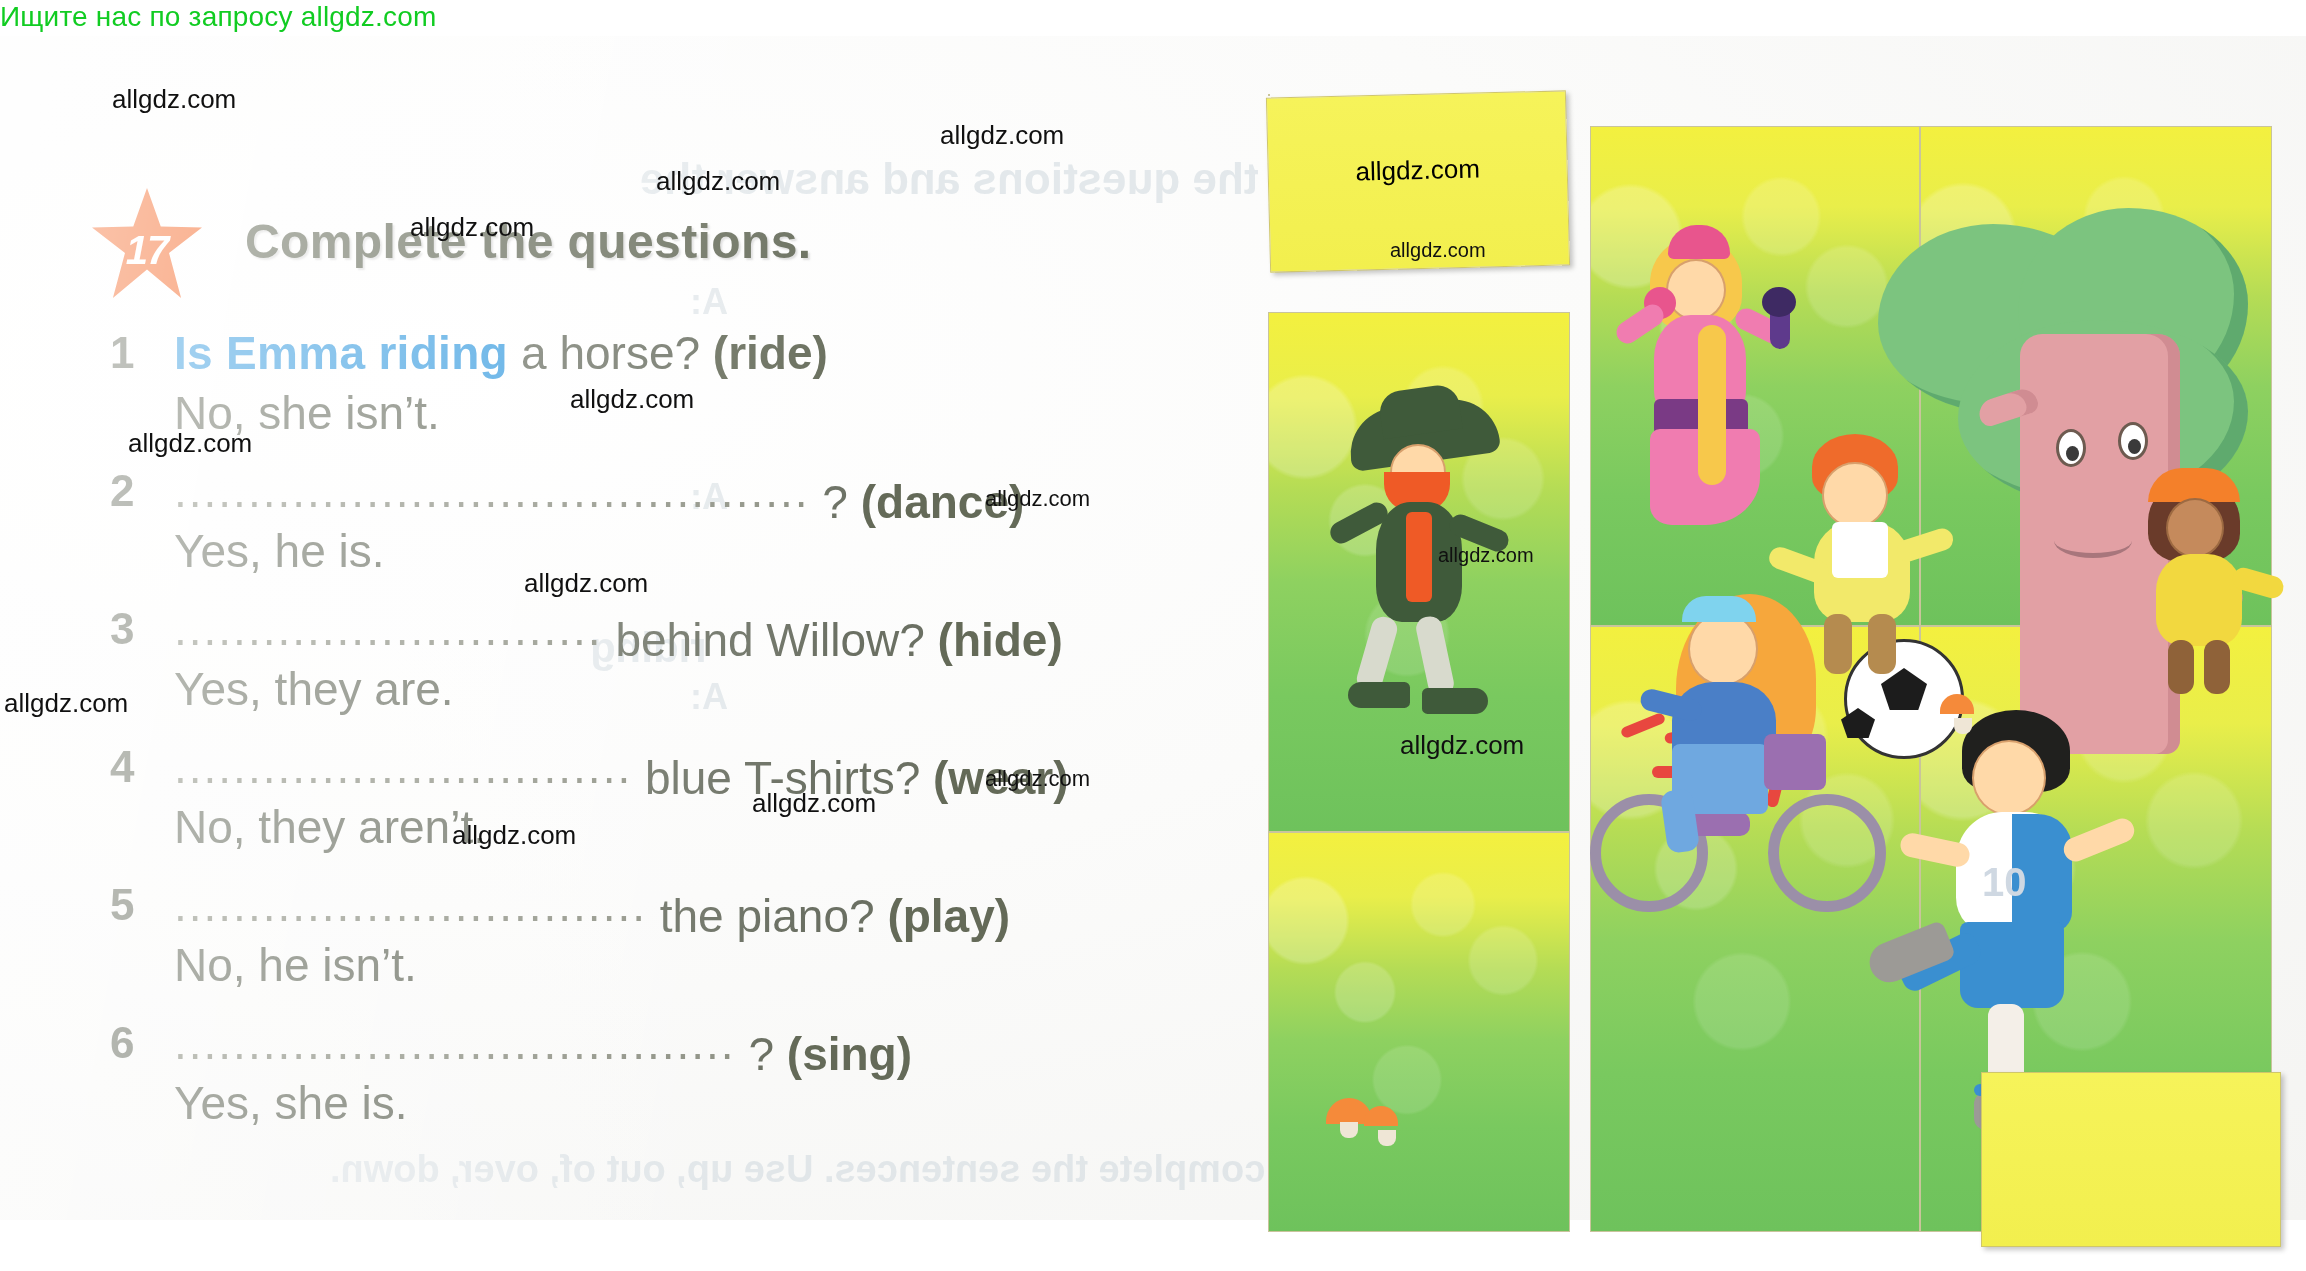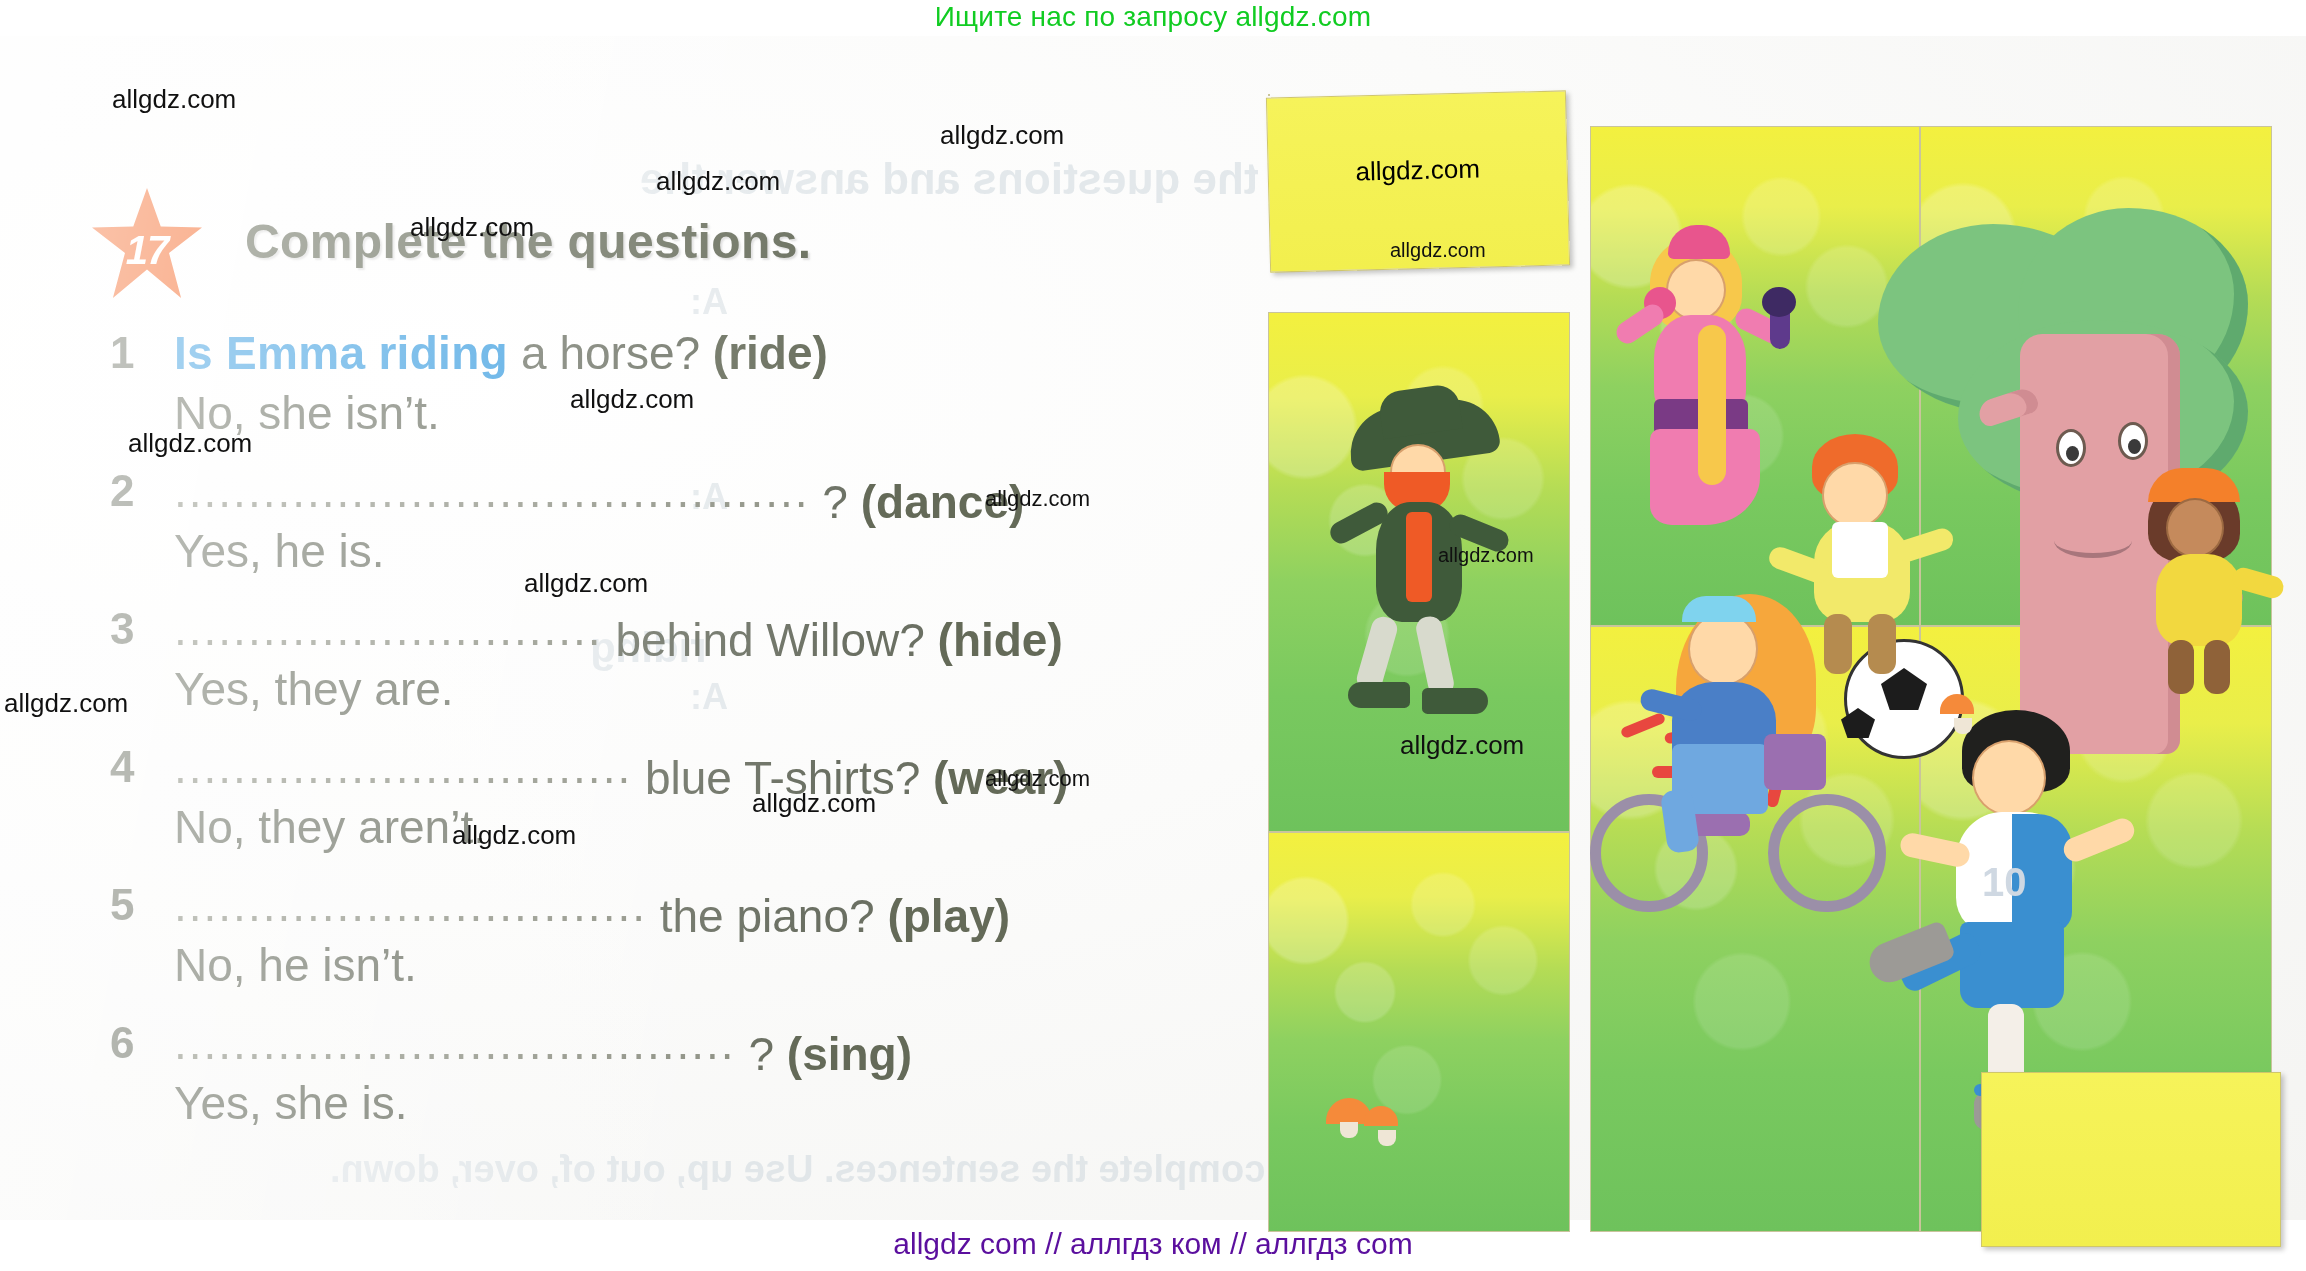--- a/index.html
+++ b/index.html
@@ -7,21 +7,21 @@
     width: 2306px; height: 1271px;
     background: #ffffff;
     font-family: "Liberation Sans", sans-serif;
     overflow: hidden;
   }
   #page { position: relative; width: 2306px; height: 1271px; background:#fff; }
 
   
   .banner {
     position:absolute; top:0; left:0; width:2306px; height:36px;
-    text-align:center; color:#11cc22; font-size:28px; line-height:34px;
+    text-align:left; color:#11cc22; font-size:28px; line-height:34px;
     font-weight:400; letter-spacing:.2px; white-space:nowrap;
   }
 
   
   .scan {
     position:absolute; top:36px; left:0; width:2306px; height:1184px;
     background:
       radial-gradient(ellipse at 18% 28%, #ffffff 0%, #fbfbfa 45%, #f4f4f2 100%);
   }
   .scan:after{
@@ -373,14 +373,13 @@
         <div class="wm" style="left: 452px; top: 784px; font-size: 26px;">allgdz.com</div>
         <div class="wm" style="left: 940px; top: 84px; font-size: 26px;">allgdz.com</div>
         <div class="wm" style="left: 1390px; top: 203px; font-size: 20px;">allgdz.com</div>
         <div class="wm" style="left: 1438px; top: 508px; font-size: 20px;">allgdz.com</div>
         <div class="wm" style="left: 985px; top: 450px; font-size: 22px;">allgdz.com</div>
         <div class="wm" style="left: 985px; top: 730px; font-size: 22px;">allgdz.com</div>
         <div class="wm" style="left: 1400px; top: 694px; font-size: 26px;">allgdz.com</div>
       </div>
   </div>
 
-  <div class="footer">allgdz com  //  аллгдз ком  //  аллгдз com</div>
 </div>
 
 </body></html>

